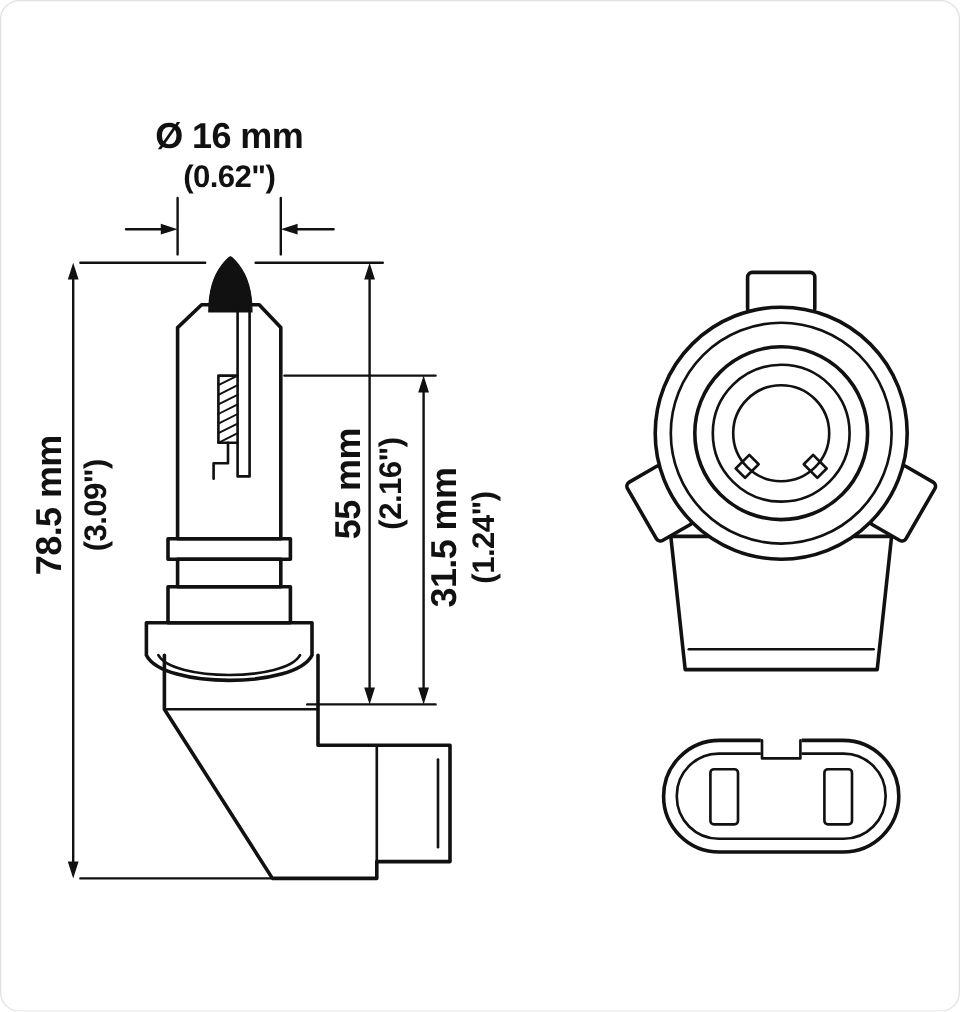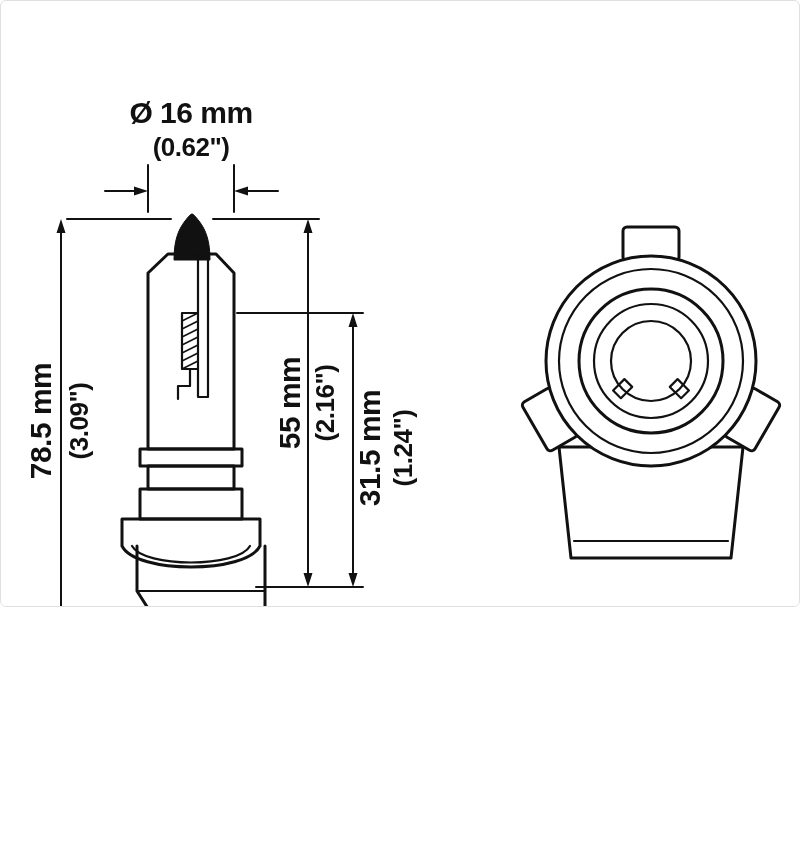--- a/index.html
+++ b/index.html
@@ -2,24 +2,24 @@
 <html style="--line: #111111; --bg: #ffffff; --frame: #e0e0e0;"><head>
 <meta charset="utf-8">
 <style>
   :root{
     --line:#111111;
     --bg:#ffffff;
     --frame:#e0e0e0;
   }
   html,body{margin:0;padding:0;background:#fff;}
   .frame{
-    width:800px;height:607px;box-sizing:border-box;
+    width:800px;height:843px;box-sizing:border-box;
     background:var(--bg);
     border:1px solid var(--frame);
-    border-radius:6px;
+    border-radius:16px;
     overflow:hidden;
   }
   svg{display:block;}
   .ol{fill:none;stroke:var(--line);stroke-width:3;stroke-linejoin:round;stroke-linecap:round;}
   .olw{fill:#fff;stroke:var(--line);stroke-width:3;stroke-linejoin:round;}
   .ol2{fill:none;stroke:var(--line);stroke-width:2.2;stroke-linejoin:round;stroke-linecap:round;}
   .thin{fill:none;stroke:var(--line);stroke-width:1.6;stroke-linecap:round;}
   .dim{fill:none;stroke:var(--line);stroke-width:2;stroke-linecap:round;}
   .arrow{fill:var(--line);stroke:none;}
   .fillb{fill:var(--line);stroke:var(--line);stroke-width:1;}

